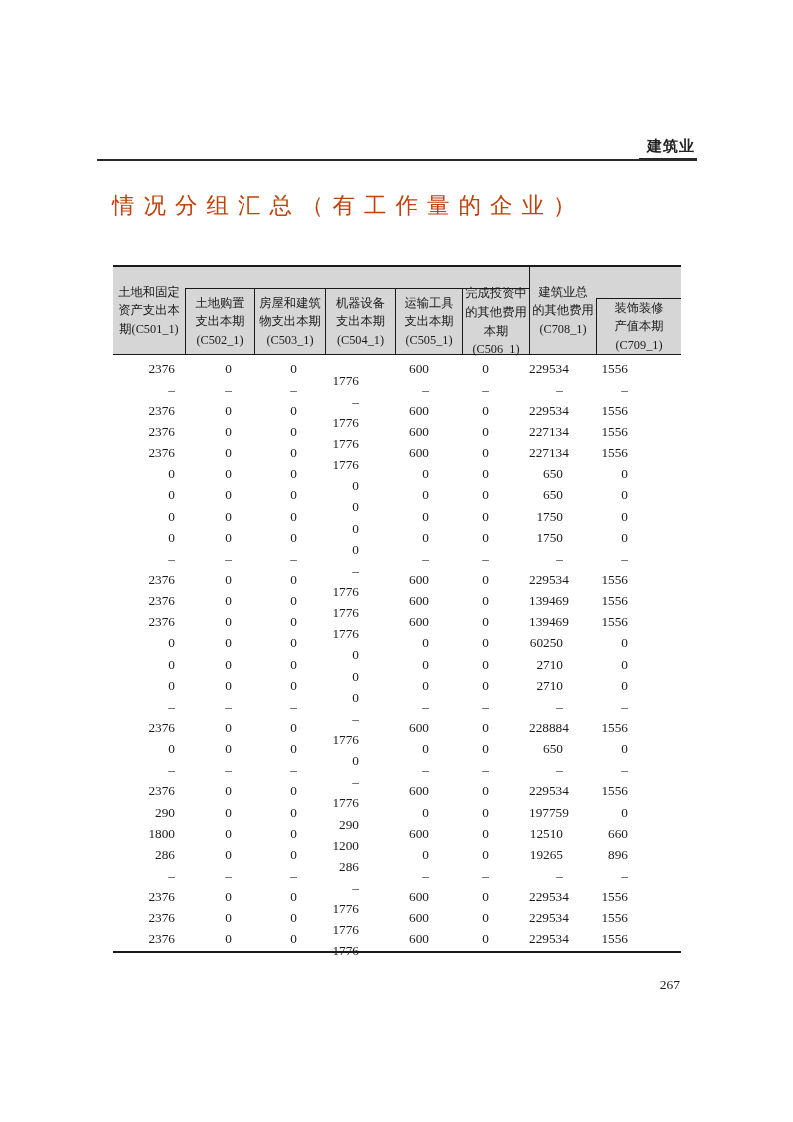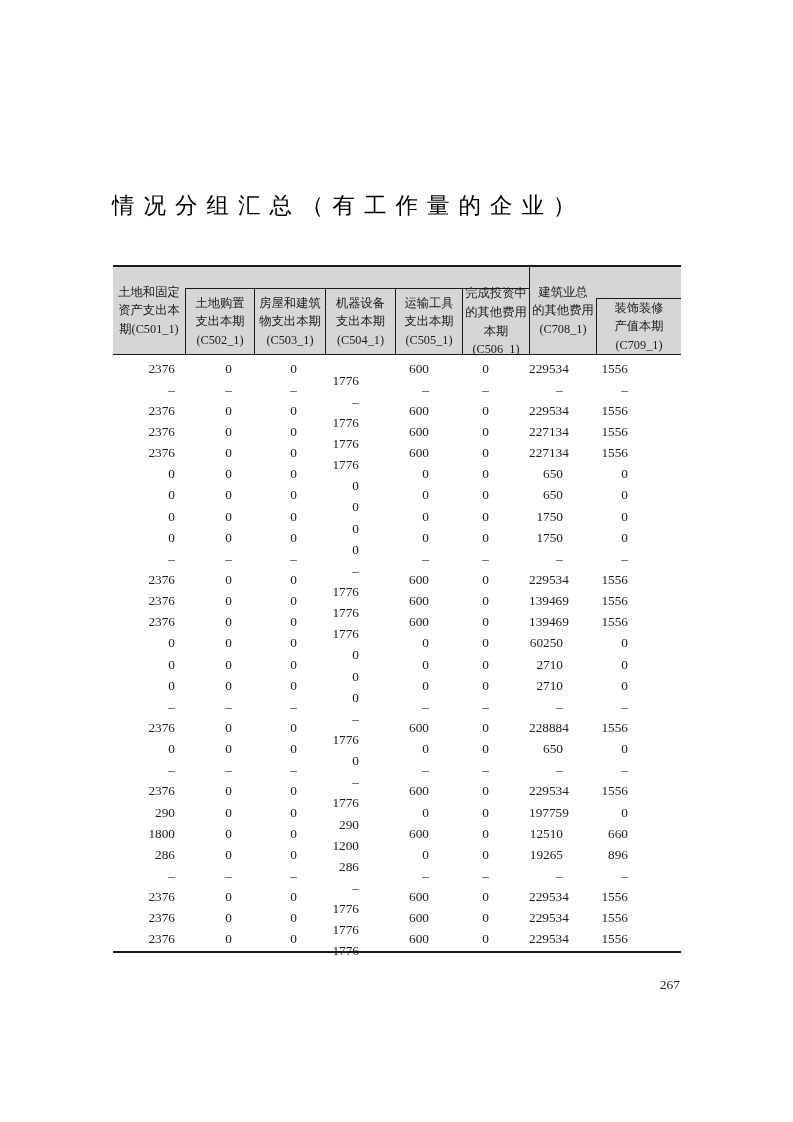--- a/index.html
+++ b/index.html
@@ -30,21 +30,21 @@
     border-bottom: 1px solid #2a2a2a;
     color: #222;
   }
 
   
   .doc-title {
     position: absolute;
     left: 112px; top: 190px;
     font-size: 22.5px;
     letter-spacing: 9px;
-    color: #000000;
+    color: #c2410c;
     white-space: nowrap;
   }
 
   
   .data-table {
     position: absolute;
     left: 113px; top: 265px;
     width: 568px;
   }
   .thead {
@@ -124,20 +124,23 @@
     text-align: right;
     font-size: 13.5px;
     color: #1b1b1b;
   }
 </style>
 </head>
 <body>
 
 <div class="page">
 
+  <div class="page-header">
+    <span class="section-label">建筑业</span>
+  </div>
 
   <div class="doc-title">情况分组汇总（有工作量的企业）</div>
 
   <div class="data-table">
     <div class="thead">
       <div class="th th1">土地和固定
 资产支出本
 期(C501_1)</div>
       <div class="th th2">土地购置
 支出本期

